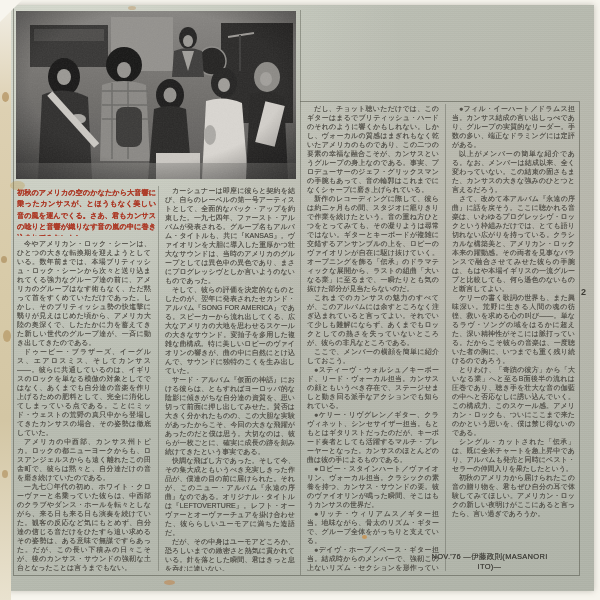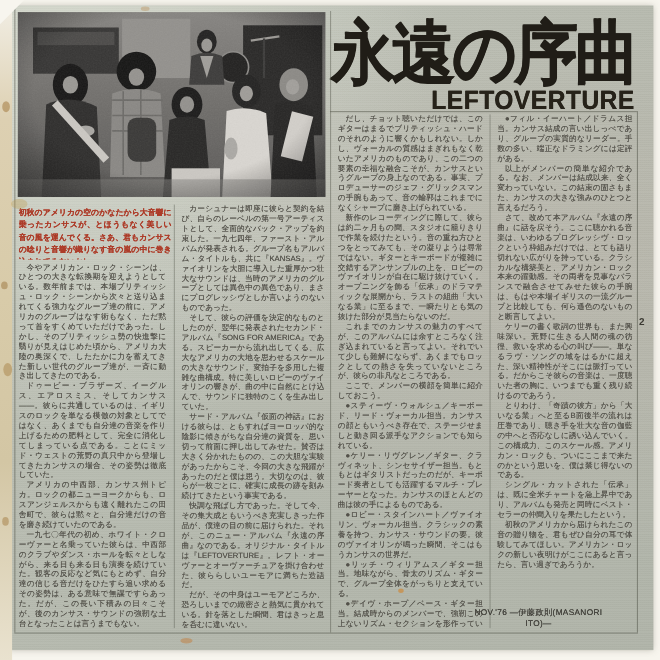--- a/index.html
+++ b/index.html
@@ -120,24 +120,20 @@
       <ellipse cx="251" cy="66" rx="13" ry="15" fill="#8d8474"></ellipse>
       <ellipse cx="250" cy="68" rx="6" ry="7" fill="#ab9880"></ellipse>
       <path d="M234 84 Q251 78 268 86 L272 168 L230 168 Z" fill="#23211d"></path>
       <rect x="244" y="92" width="20" height="42" fill="#cfcabf" transform="rotate(14 254 113)"></rect>
       <rect x="0" y="152" width="280" height="16" fill="#85816f" opacity=".5"></rect>
       <rect width="280" height="168" fill="url(#vig)"></rect>
       <rect width="280" height="168" filter="url(#grain)" opacity=".09"></rect>
     </svg>
   </div>
 
-  <div class="titleblock">
-    <div class="title-jp">永遠の序曲</div>
-    <div class="title-en">LEFTOVERTURE</div>
-  </div>
 
   <div class="rule frame-left"></div>
   <div class="rule frame-right"></div>
   <div class="rule frame-bottom"></div>
   <div class="rule title-rule"></div>
   <div class="rule vdiv1"></div>
   <div class="rule vdiv2"></div>
   <div class="rule vdiv3"></div>
 
   <div class="lead">初秋のアメリカの空のかなたから大音響に乗ったカンサスが、とほうもなく美しい音の風を運んでくる。さあ、君もカンサスの唸りと音響が織りなす音の嵐の中に巻き込まれてみないか!</div>

